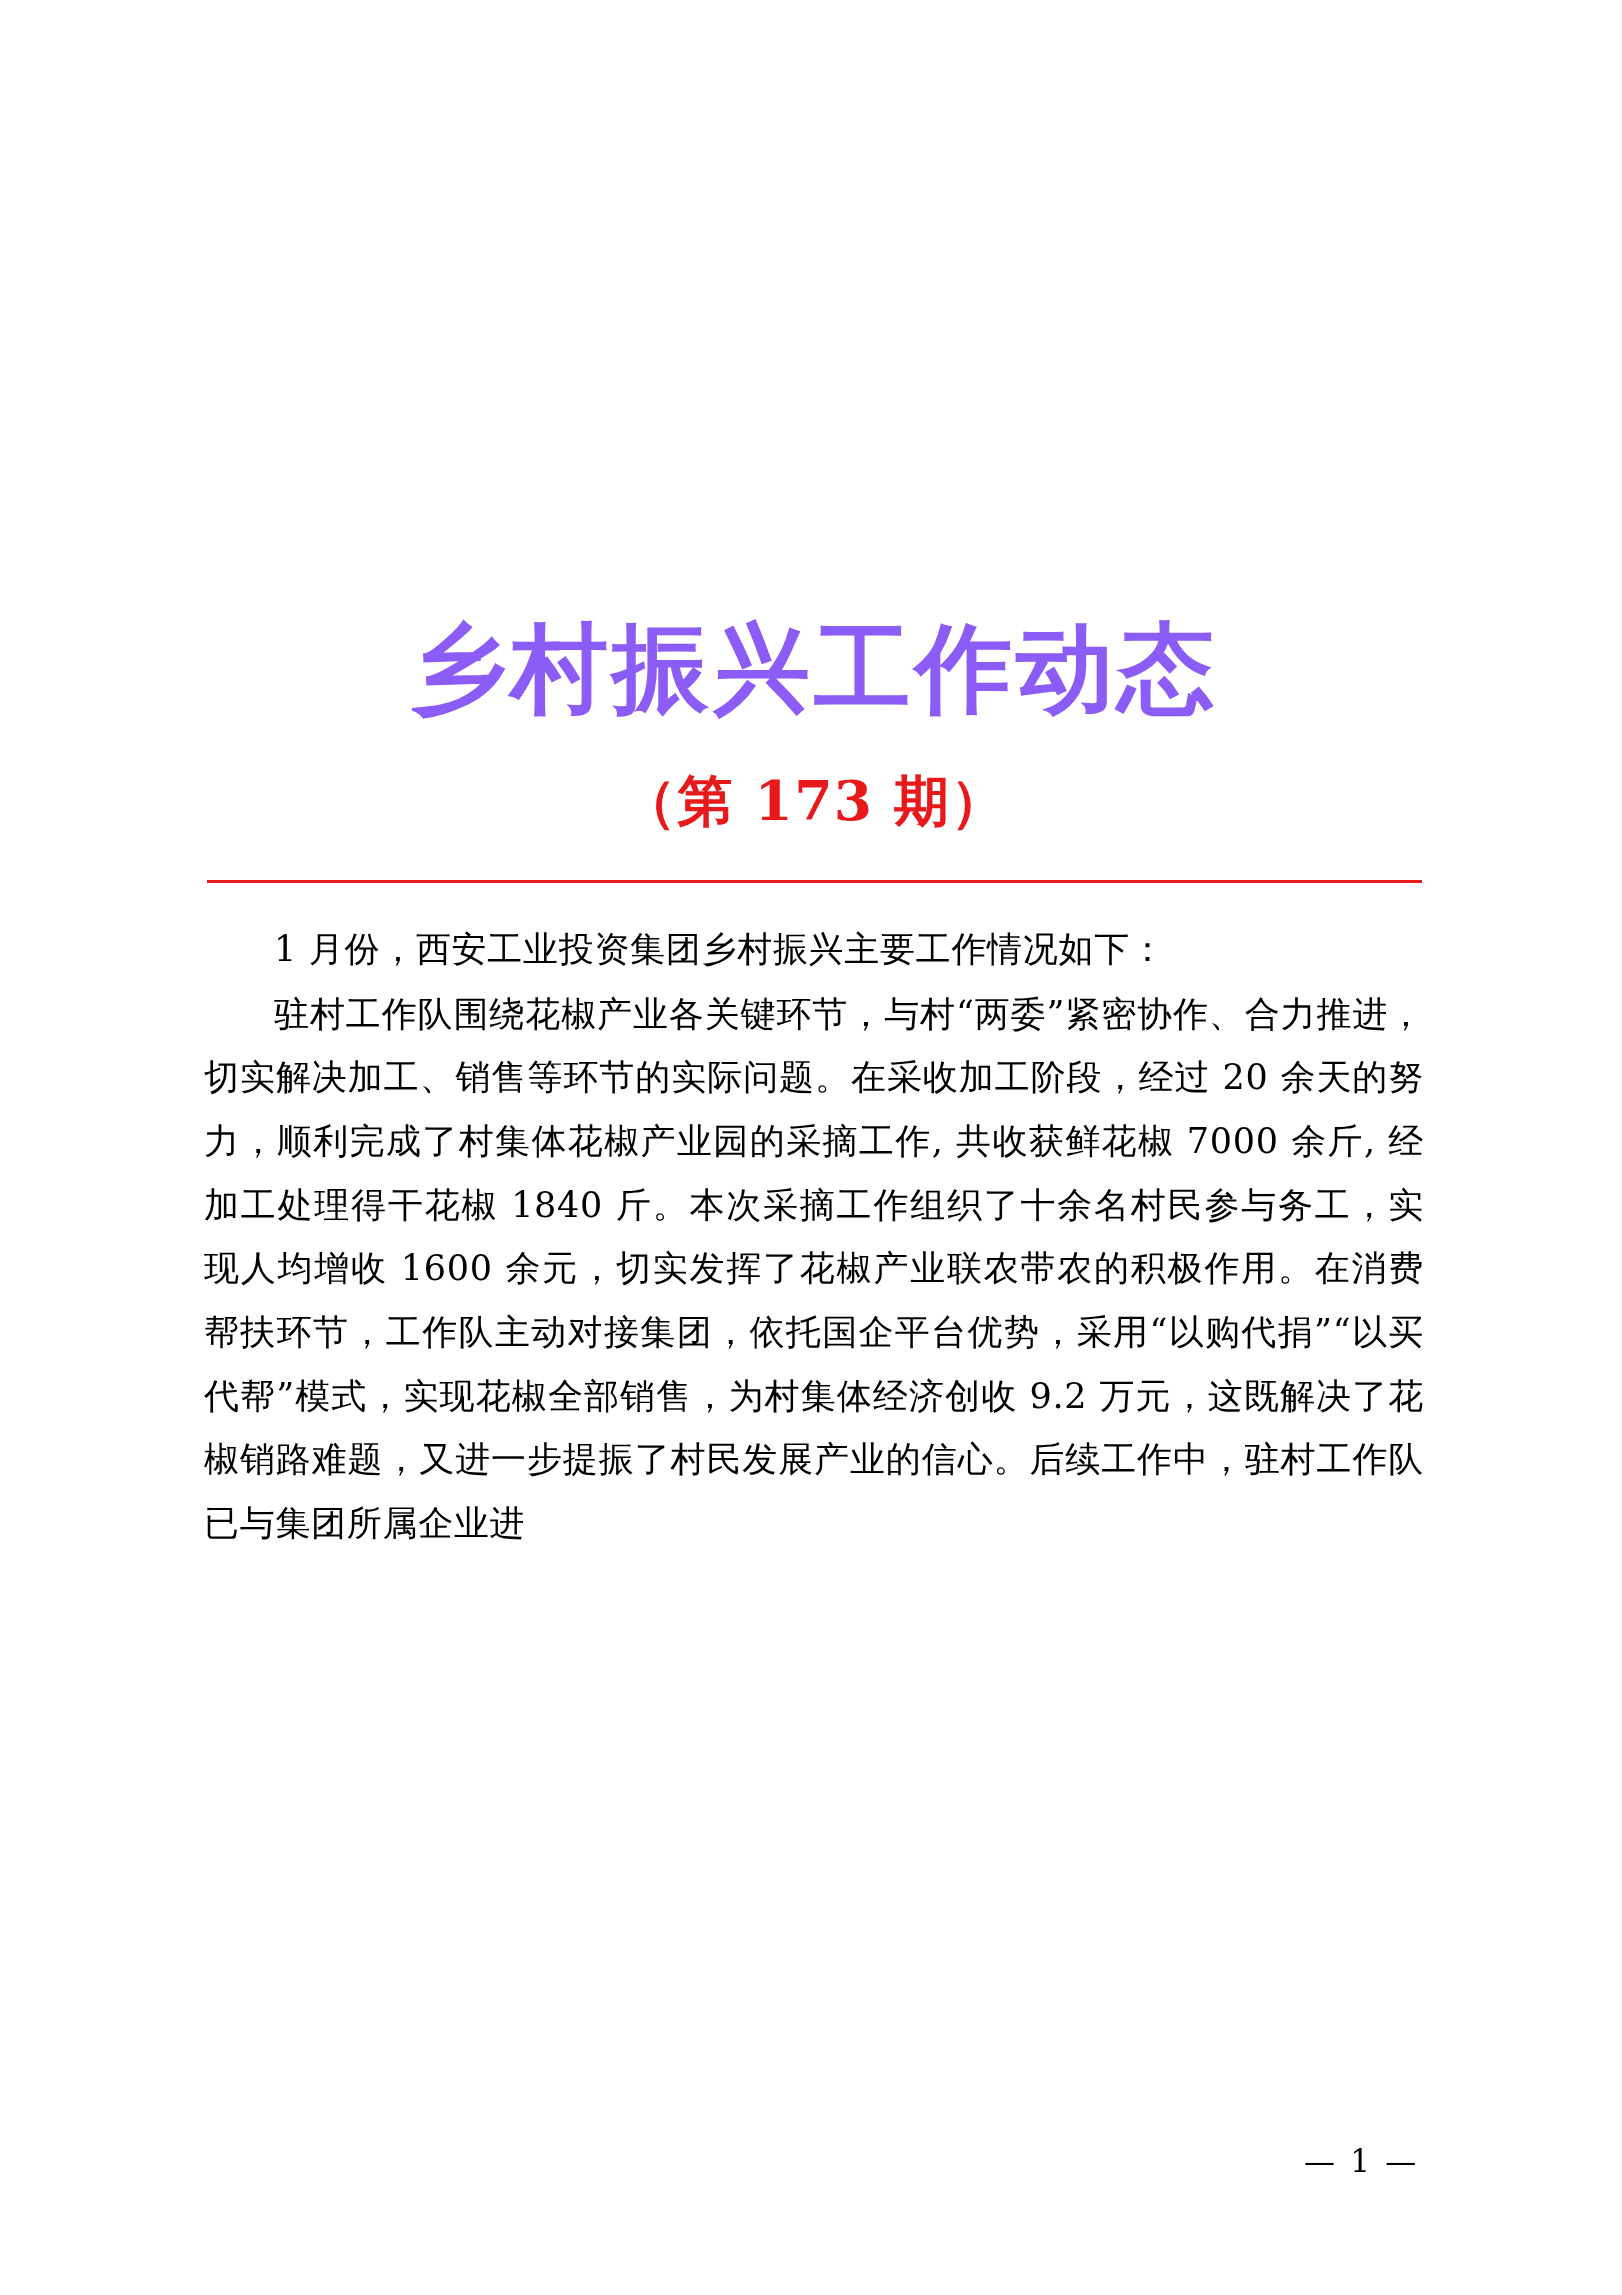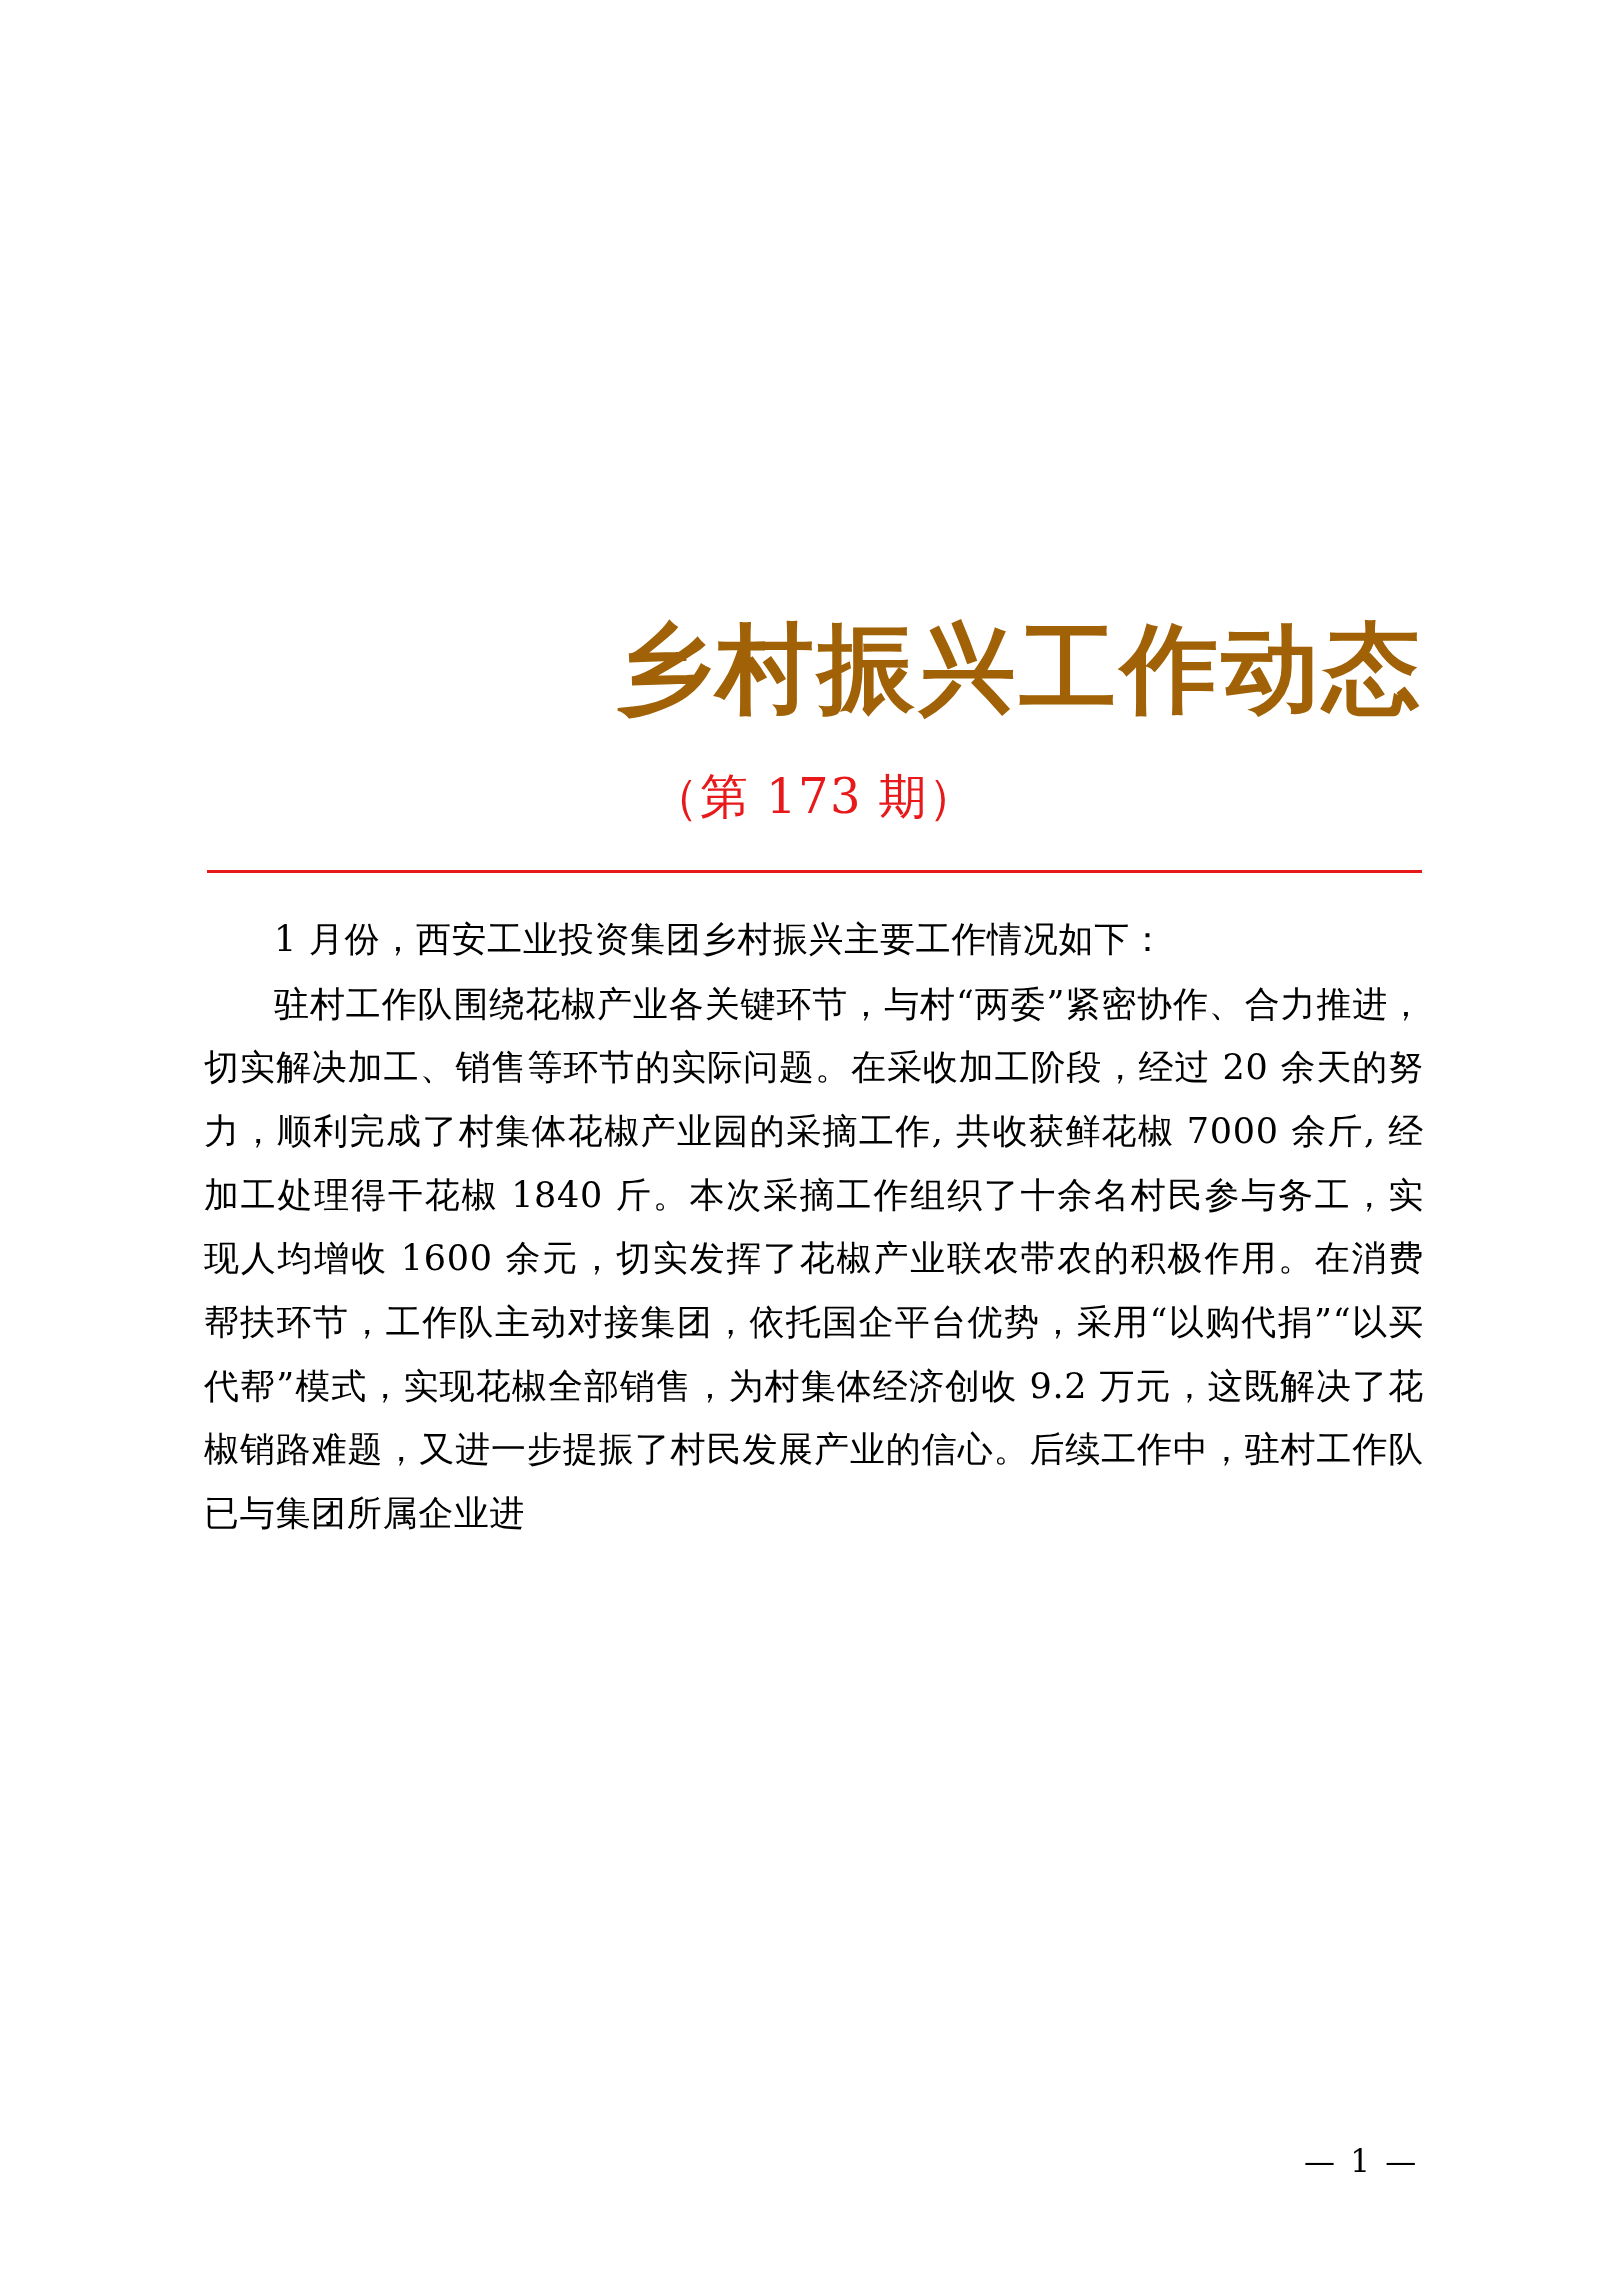--- a/index.html
+++ b/index.html
@@ -19,35 +19,35 @@
     overflow: hidden;
   }
   .doc-body {
     position: absolute;
     left: 204px;
     top: 0;
     width: 1220px;
   }
   .masthead {
     margin-top: 613px;
-    text-align: right;
-    color: #a16207;
+    text-align: center;
+    color: #8b5cf6;
     font-family: "DejaVu Serif", "Liberation Serif", serif;
     font-weight: bold;
     font-size: 97px;
     letter-spacing: 4.1px;
     line-height: 1.15;
   }
   .issue {
     margin-top: 40px;
     text-align: center;
     color: #e8191b;
     font-family: "DejaVu Serif", "Liberation Serif", serif;
-    font-weight: normal;
-    font-size: 48px;
+    font-weight: bold;
+    font-size: 55px;
     letter-spacing: 1.4px;
   }
   .rule {
     margin-top: 41px;
     margin-left: 2.7px;
     width: 1215px;
     height: 0;
     border-top: 3.4px solid #e8191b;
   }
   .content {

